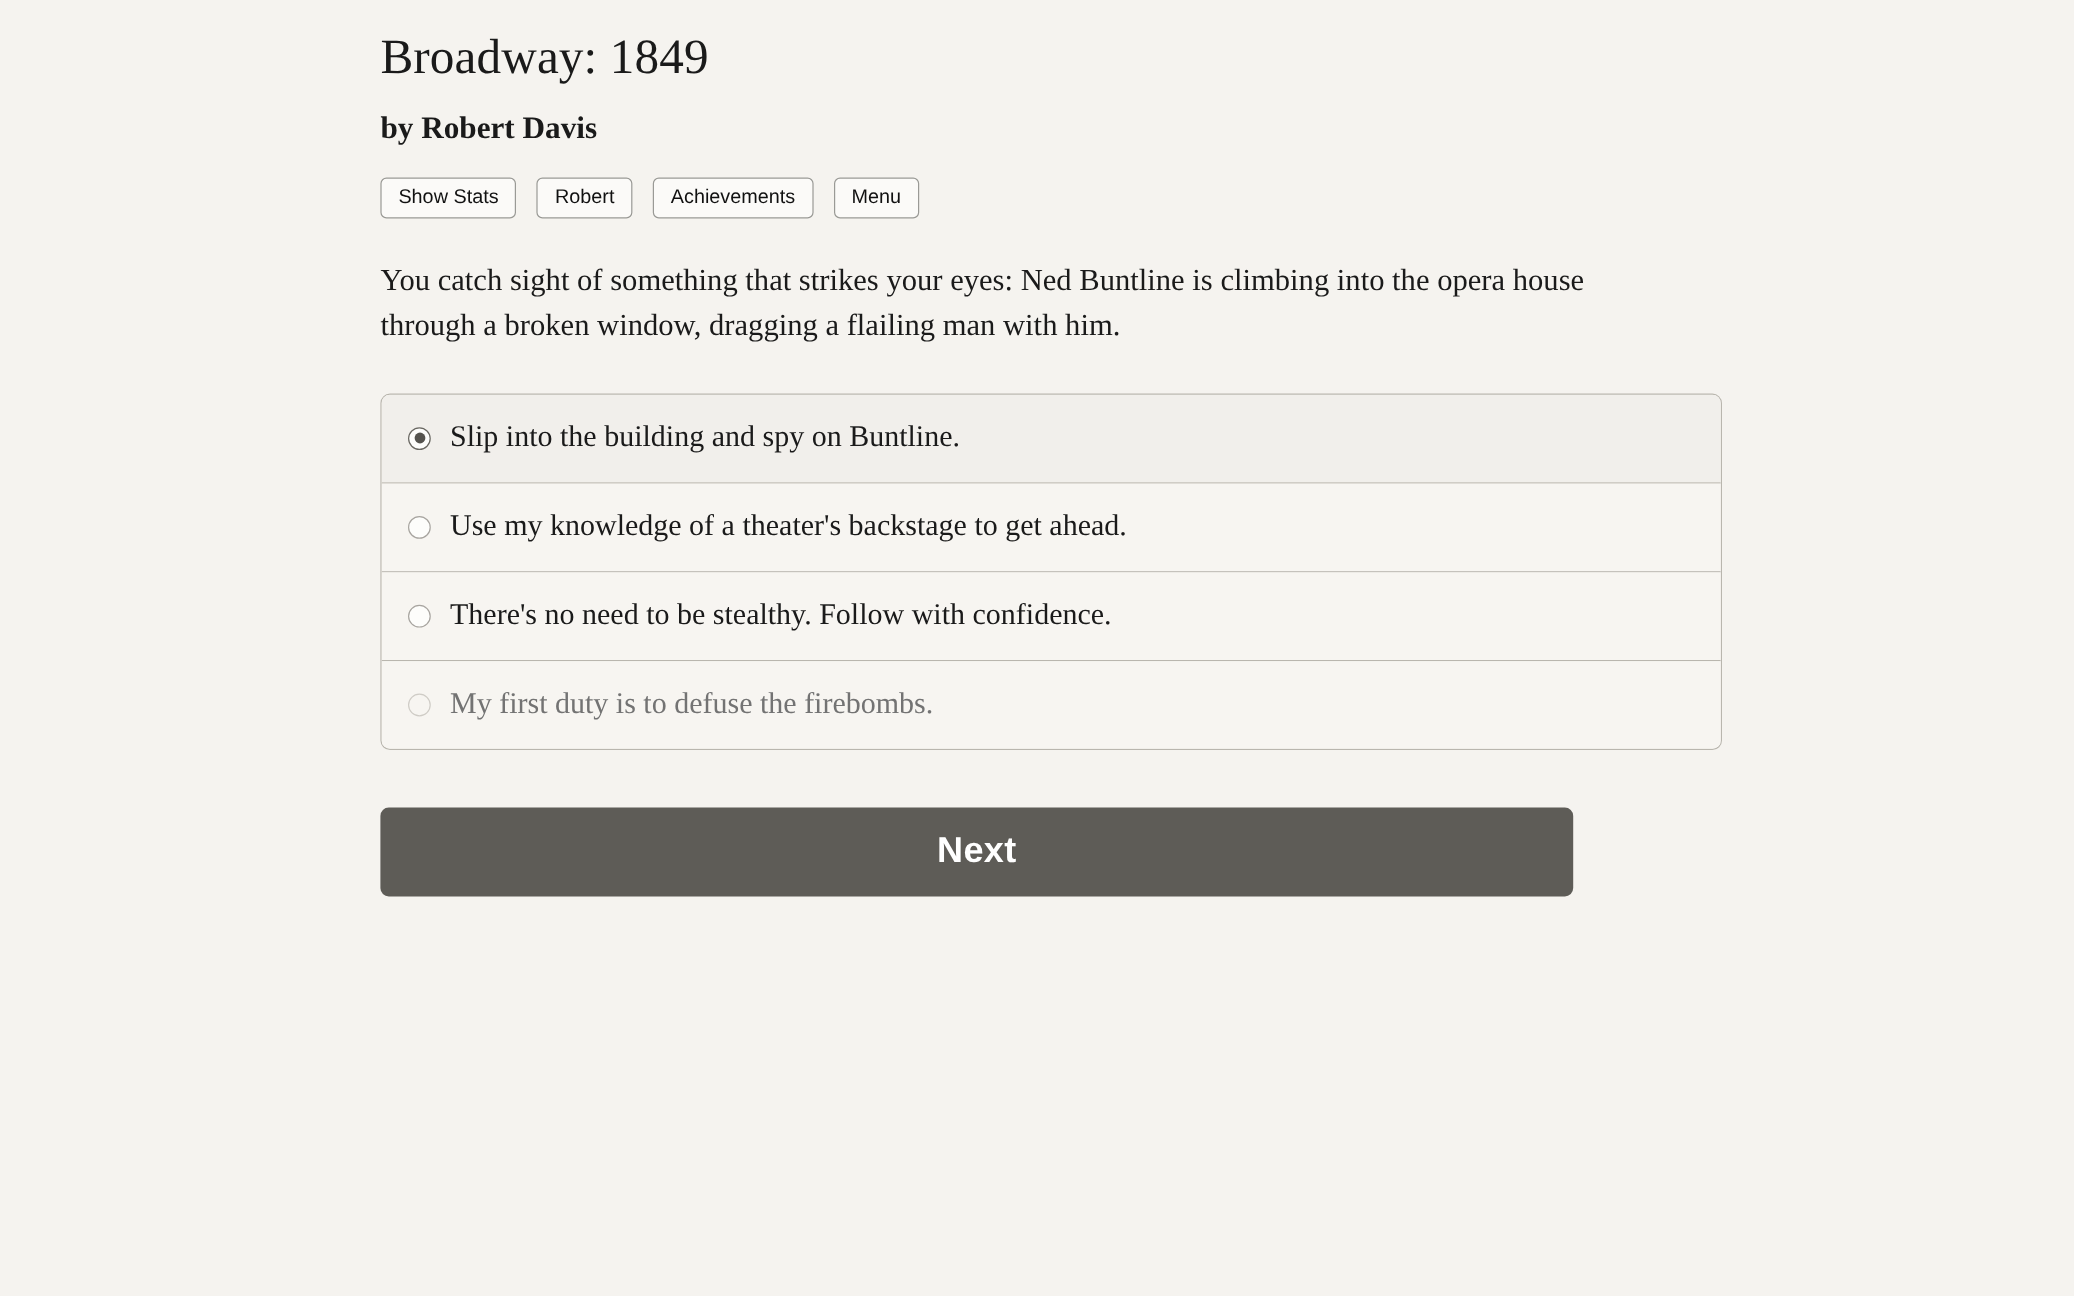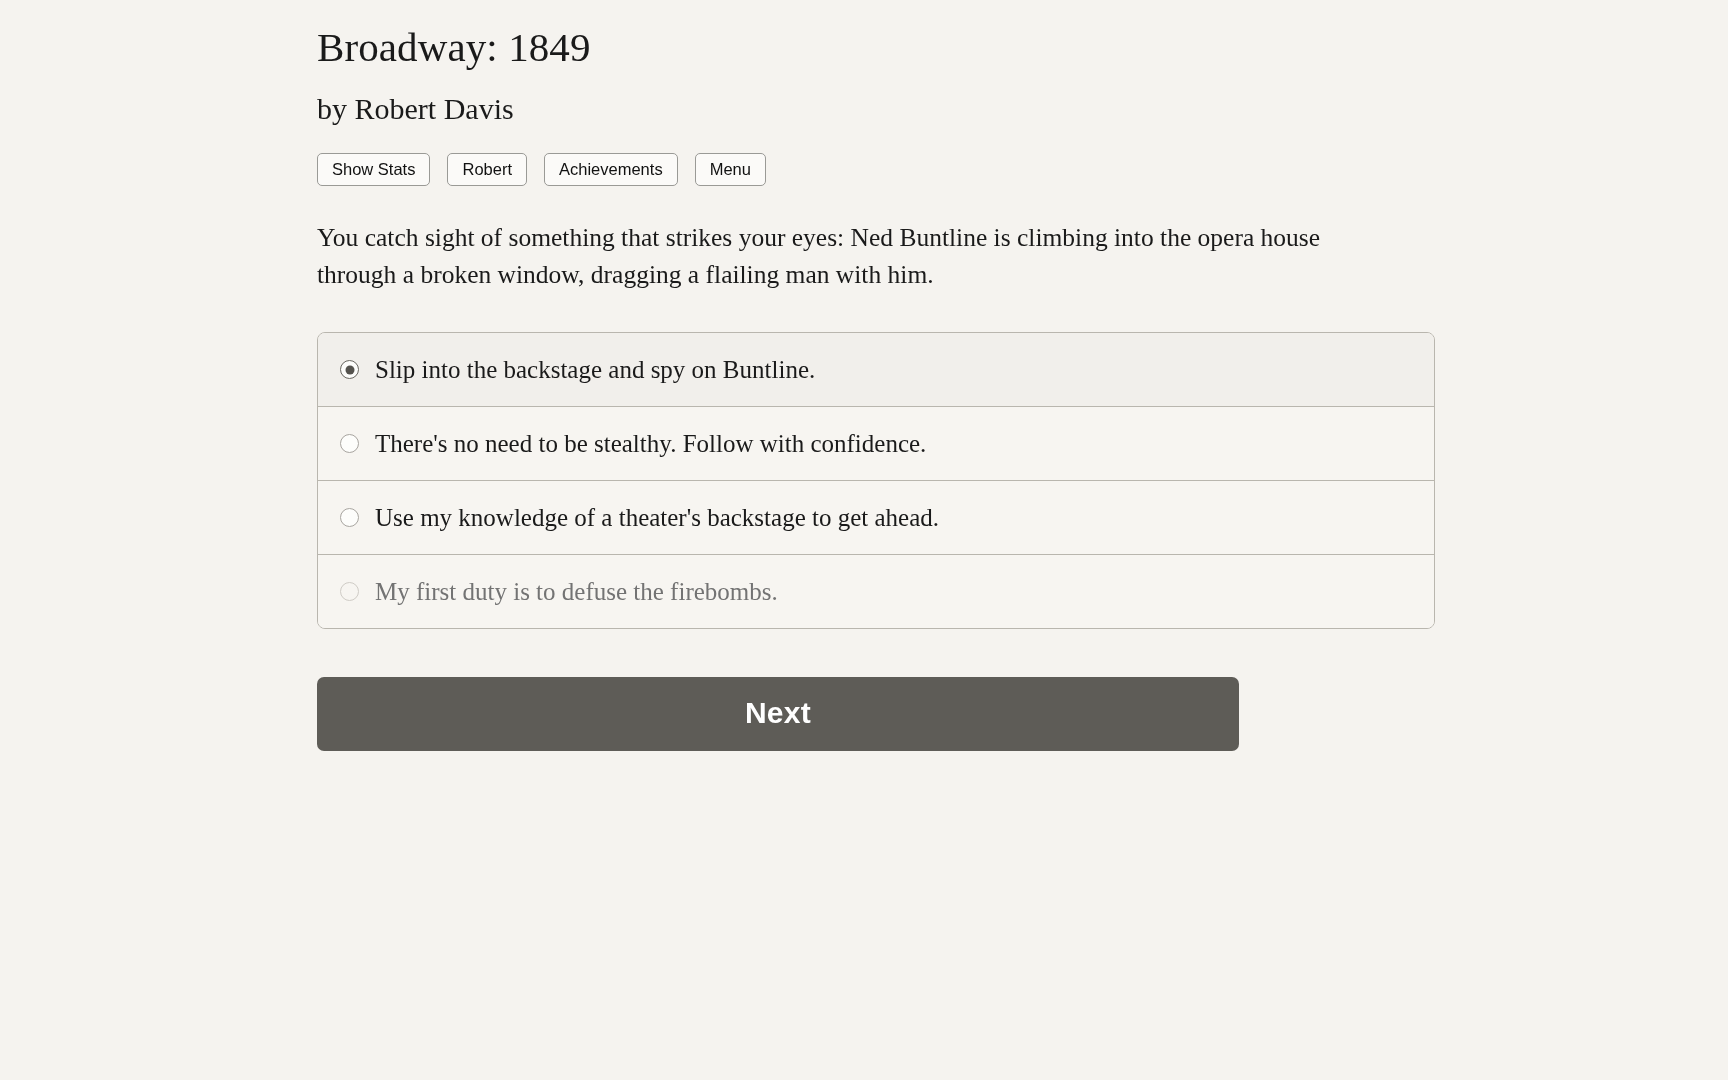--- a/index.html
+++ b/index.html
@@ -26,22 +26,22 @@
   }
   .game-title {
     font-size: 41px;
     font-weight: 400;
     letter-spacing: 0.1px;
     margin: 0;
     padding: 0;
     line-height: 1.25;
   }
   .byline {
-    font-size: 30px;
-    font-weight: 400;
+    font-size: 26px;
+    font-weight: 700;
     margin: 18px 0 0 0;
     line-height: 1.2;
   }
   .toolbar {
     margin-top: 26px;
     display: flex;
     gap: 17px;
     align-items: center;
   }
   .tb-btn {
@@ -113,21 +113,21 @@
     background: #f7f5f1;
   }
   .choice-label {
     font-size: 25px;
     line-height: 1.25;
     color: #1a1a1a;
   }
   .choice.disabled .choice-label { color: #737373; }
   .next-btn {
     display: block;
-    width: 922px;
+    width: 994px;
     margin-top: 48px;
     background: #5e5c57;
     color: #ffffff;
     border: none;
     border-radius: 7px;
     font-family: "Liberation Sans", sans-serif;
     font-weight: bold;
     font-size: 30px;
     padding: 19px 0 21px 0;
     cursor: pointer;
@@ -149,31 +149,31 @@
       <button class="tb-btn">Achievements</button>
       <button class="tb-btn">Menu</button>
     </div>
 
     <p class="story-p first">You catch sight of something that strikes your eyes: Ned Buntline is climbing into the opera house through a broken window, dragging a flailing man with him.</p>
 
     <div class="choices">
 
       <div class="choice selected">
         <span class="radio"></span>
-        <span class="choice-label">Slip into the backstage and spy on Buntline.</span>
+        <span class="choice-label">Slip into the building and spy on Buntline.</span>
+      </div>
+
+      <div class="choice">
+        <span class="radio"></span>
+        <span class="choice-label">Use my knowledge of a theater's backstage to get ahead.</span>
       </div>
 
       <div class="choice">
         <span class="radio"></span>
         <span class="choice-label">There's no need to be stealthy. Follow with confidence.</span>
-      </div>
-
-      <div class="choice">
-        <span class="radio"></span>
-        <span class="choice-label">Use my knowledge of a theater's backstage to get ahead.</span>
       </div>
 
       <div class="choice disabled">
         <span class="radio"></span>
         <span class="choice-label">My first duty is to defuse the firebombs.</span>
       </div>
 
     </div>
 
     <button class="next-btn">Next</button>

